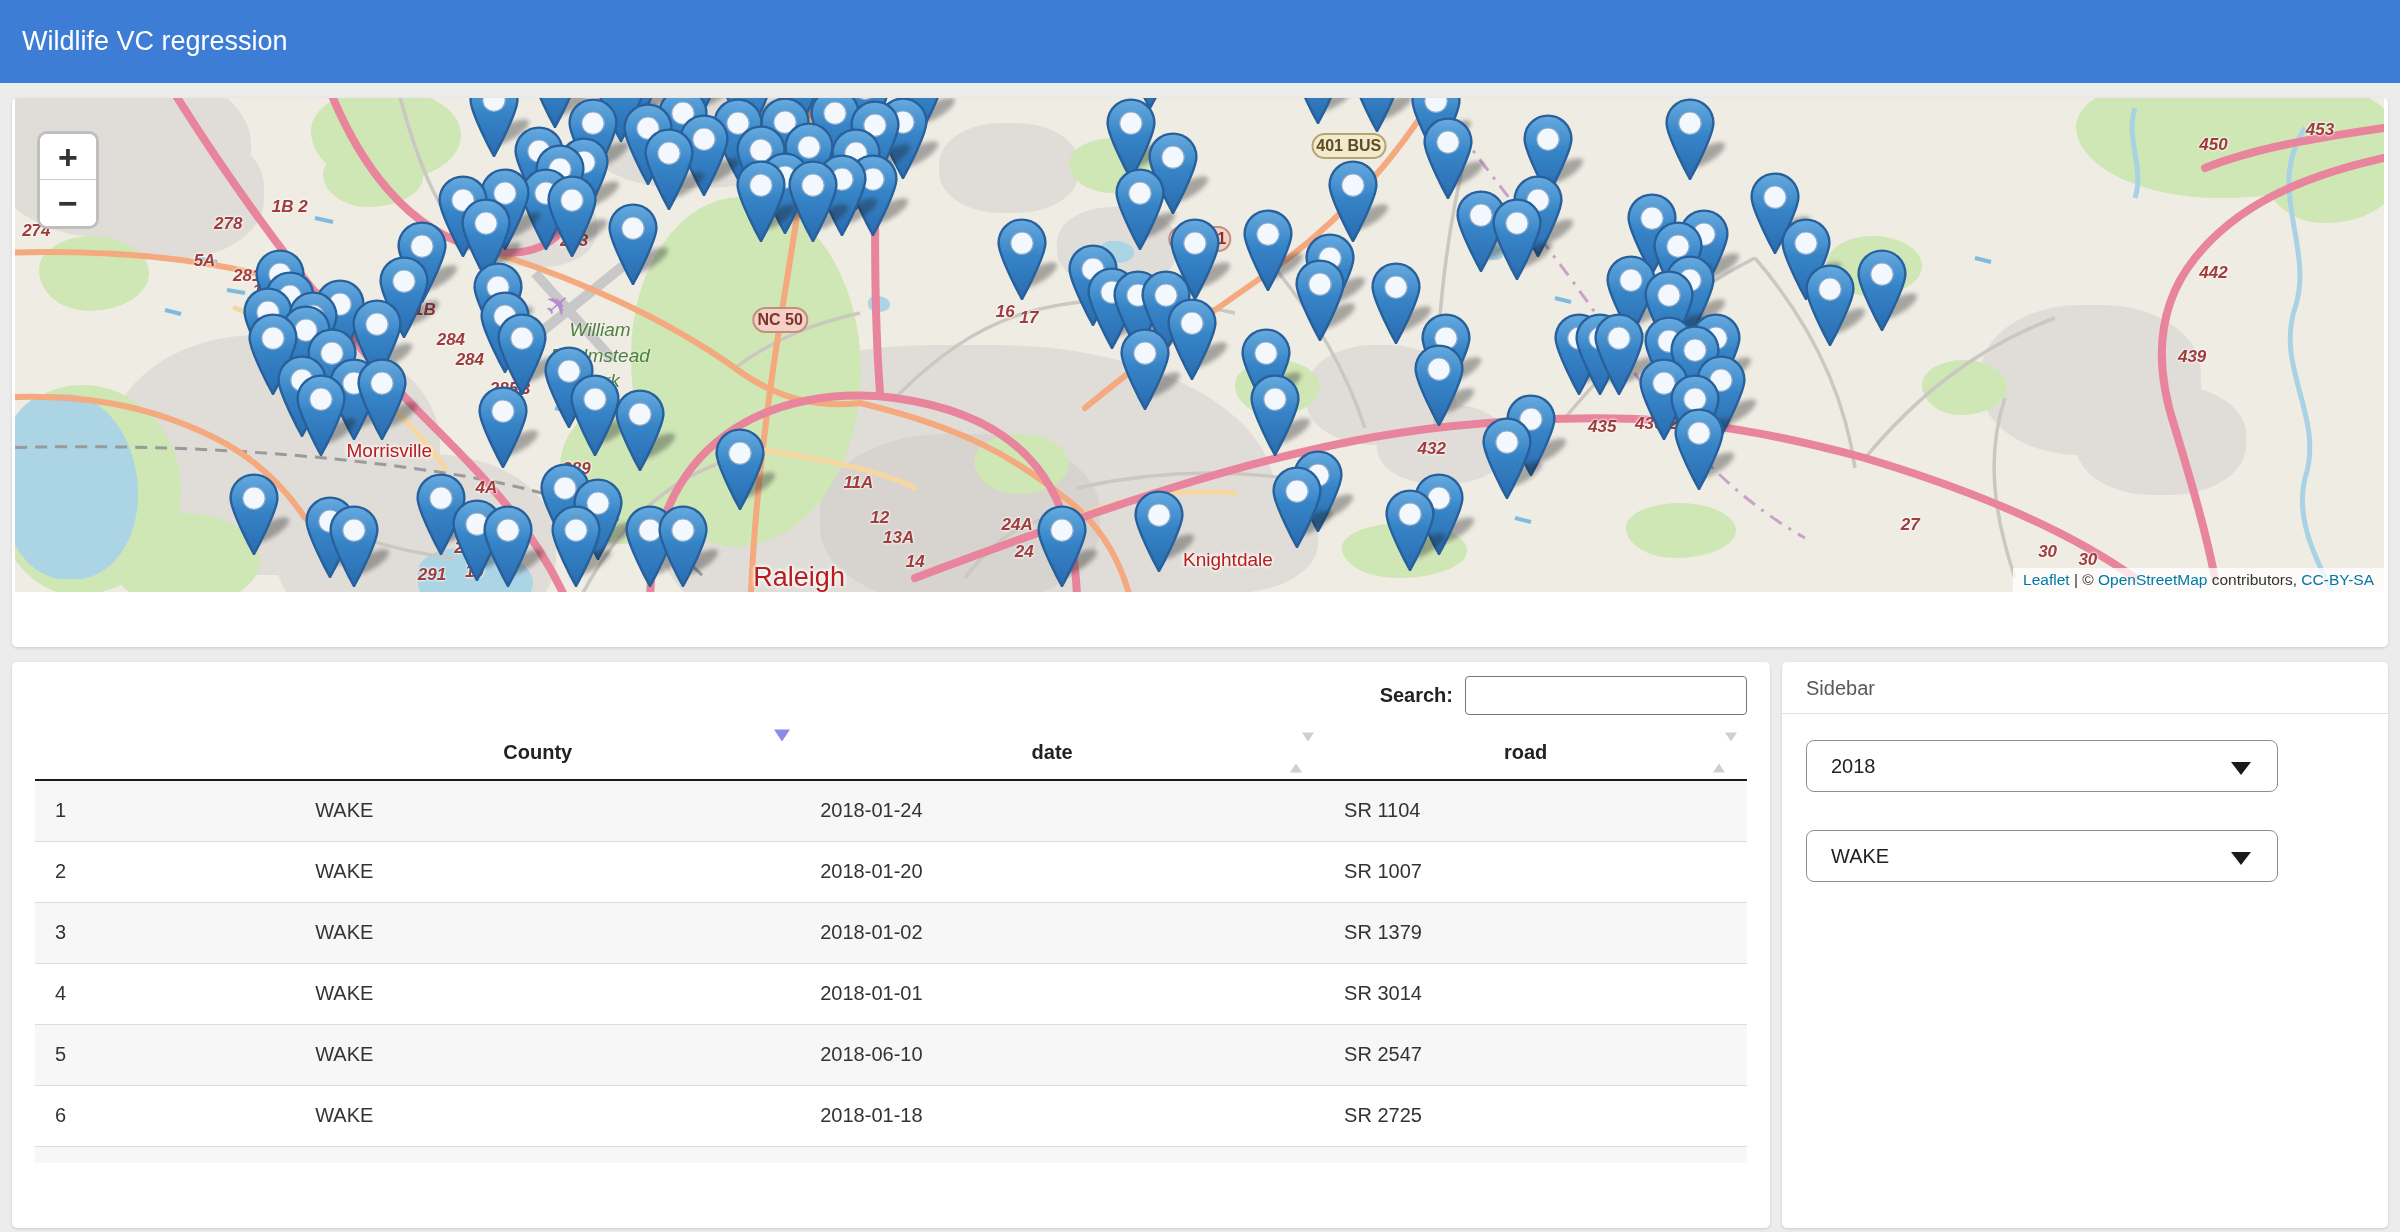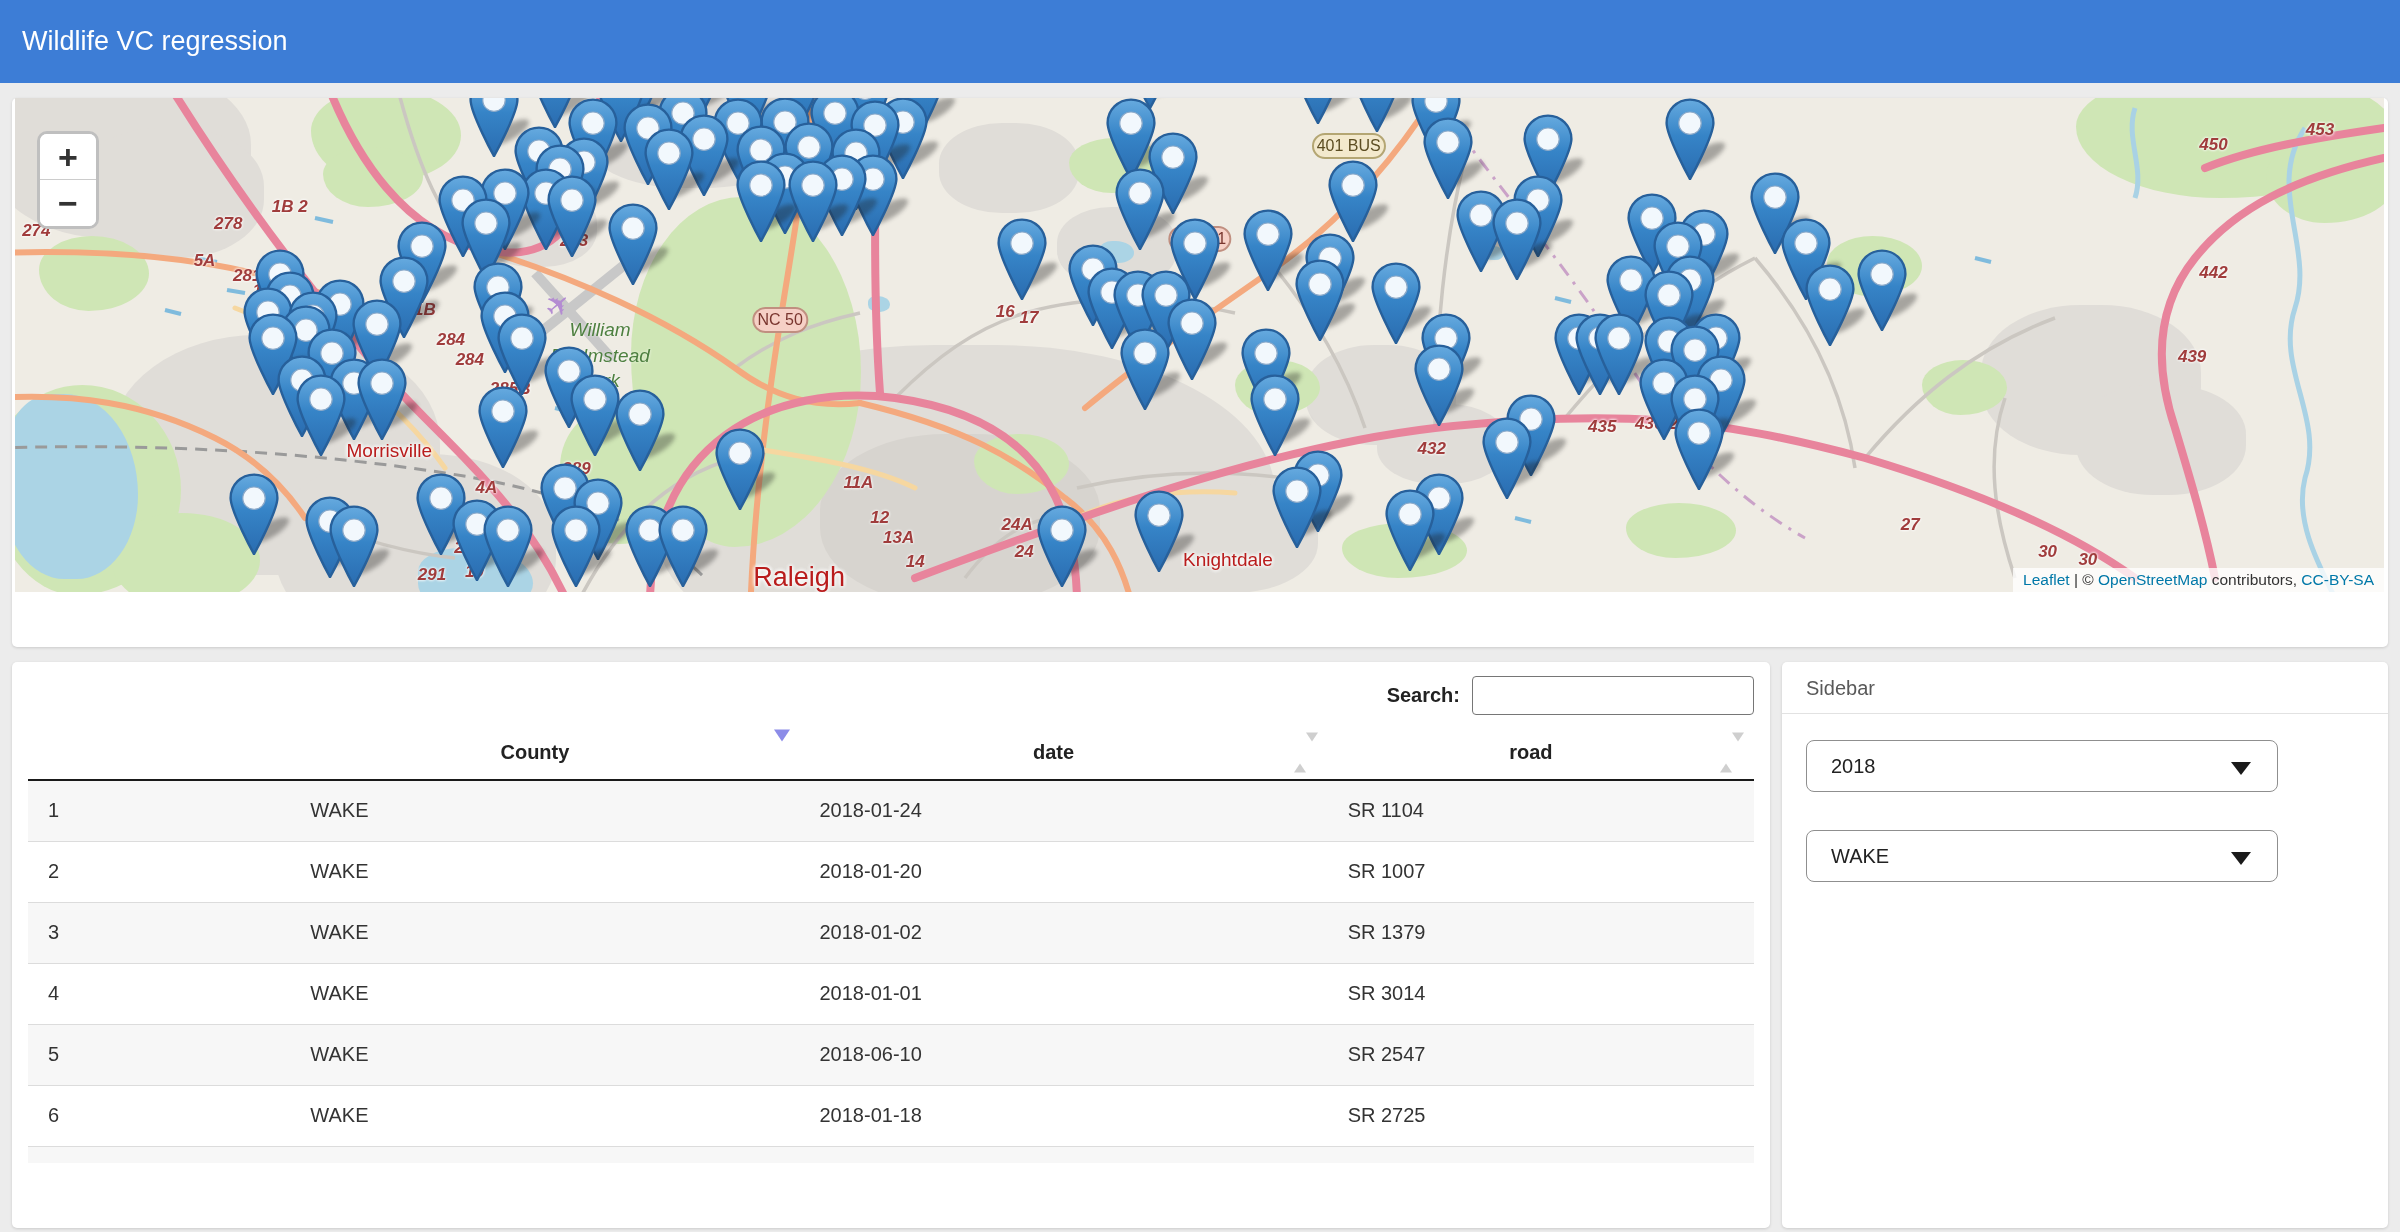--- a/index.html
+++ b/index.html
@@ -21,21 +21,21 @@
   
   #map { position:relative; width:2369px; height:494px; margin-left:3px; background:#efece4; overflow:hidden; cursor:grab; }
   .patch { position:absolute; }
   .urb { background:#e0ddd8; border-radius:45%; }
   .urb2 { background:#d7d4cf; border-radius:45%; }
   .grn { background:#cfe6b5; border-radius:48% 52% 55% 45% / 45% 50% 50% 55%; }
   .wat { background:#abd4e5; border-radius:40% 60% 50% 50%; }
   #roads { position:absolute; left:0; top:0; width:100%; height:100%; }
   .exit { position:absolute; transform:translate(-50%,-50%); font-style:italic; font-weight:700;
     font-size:17px; color:#a03c3c; text-shadow:0 0 3px #fff,0 0 3px #fff; white-space:nowrap; }
-  .shield { position:absolute; transform:translate(-50%,-50%); font-size:16px; font-weight:400;
+  .shield { position:absolute; transform:translate(-50%,-50%); font-size:16px; font-weight:700;
     padding:2px 3px; border-radius:13px; white-space:nowrap; }
   .shield.pink { background:#f6d0c6; border:2px solid #c08f80; color:#79352e; }
   .shield.tan  { background:#f3e9cd; border:2px solid #b4a673; color:#5c4d22; }
   .place { position:absolute; transform:translate(-50%,-50%); color:#b91c1c;
     text-shadow:0 0 4px #fff,0 0 4px #fff,0 0 4px #fff; white-space:nowrap; }
   #park-label { position:absolute; transform:translate(-50%,-50%); text-align:center; font-style:italic;
     font-size:19px; line-height:1.35; color:#4e8040; text-shadow:0 0 3px rgba(255,255,255,.8); }
   .plane { position:absolute; transform:translate(-50%,-50%) rotate(-40deg); font-size:30px; color:#b48cd2; }
 
   .pin { position:absolute; width:0; height:0; }
@@ -48,21 +48,21 @@
     border-radius:10px; overflow:hidden; background:#fff; }
   .zoom-btn { display:block; width:100%; height:46px; background:#fff; border:0; font-size:34px;
     font-weight:700; color:#333; line-height:42px; text-align:center; cursor:pointer; }
   .zoom-btn:first-child { border-bottom:1px solid #ccc; }
 
   .attribution { position:absolute; right:0; bottom:0; background:rgba(255,255,255,.78);
     padding:3px 10px; font-size:15.5px; color:#333; white-space:pre; }
   .attribution a { color:#0078A8; text-decoration:none; cursor:pointer; }
 
   
-  .table-inner { padding:0 16px; }
+  .table-inner { padding:0 23px; }
   .search-row { margin-top:14px; height:40px; text-align:right; }
   .search-row label { font-size:20px; font-weight:700; color:#222; margin-right:12px; vertical-align:middle; }
   .search-row input { width:282px; height:39px; border:1px solid #767676; border-radius:4px;
     font-size:19px; padding:0 10px; vertical-align:middle; background:#fff; }
   table.dt { width:100%; border-collapse:collapse; margin-top:10px; table-layout:fixed; }
   table.dt col.c0 { width:15.2%; } table.dt col.c1 { width:29.5%; }
   table.dt col.c2 { width:30.6%; } table.dt col.c3 { width:24.7%; }
   table.dt th { position:relative; font-size:20px; font-weight:700; color:#222; text-align:center;
     padding:15px 26px 15px 6px; border-bottom:2px solid #1a1a1a; cursor:pointer; }
   table.dt td { font-size:20px; color:#333; padding:0 0 0 20px; height:61px;

